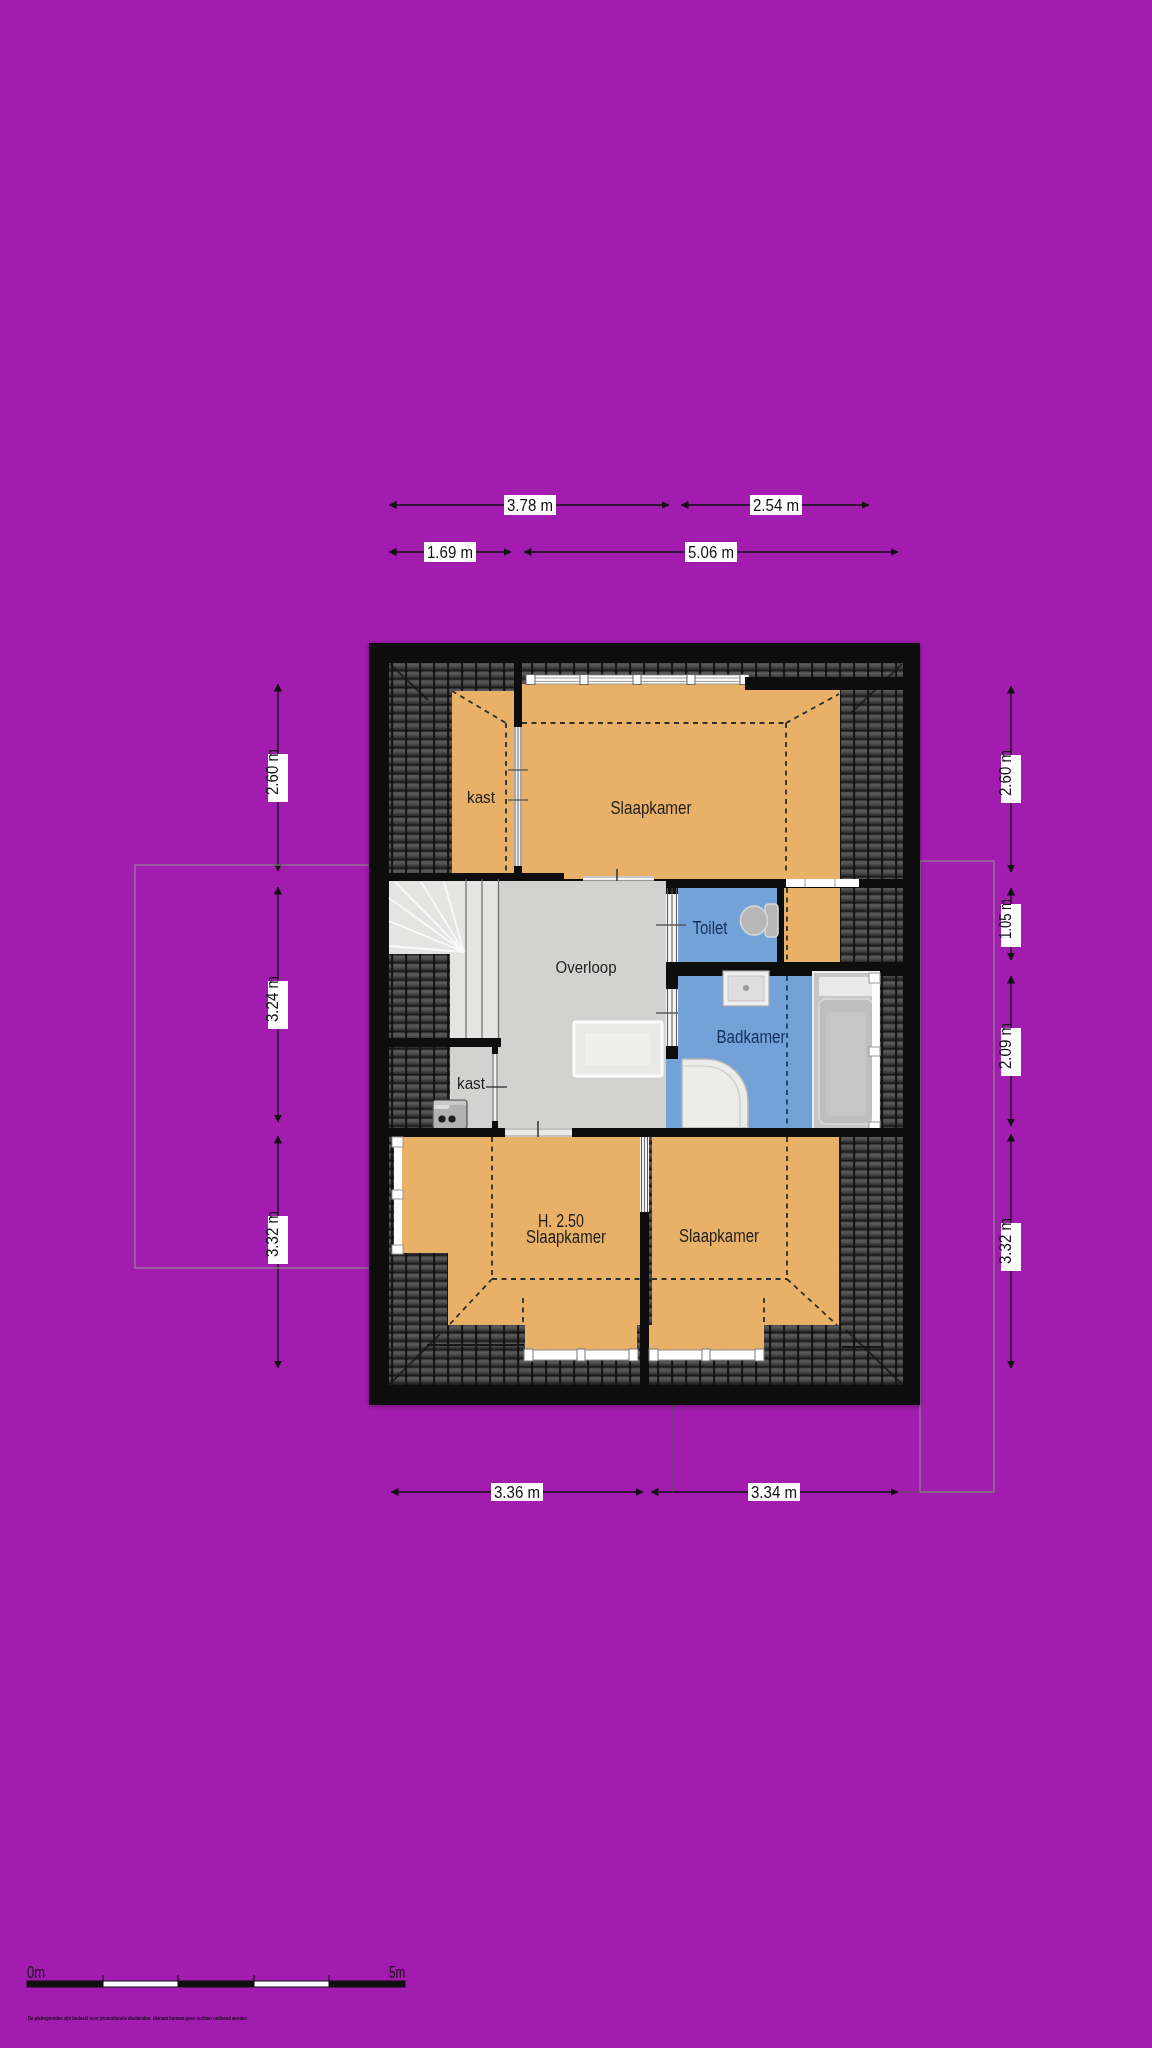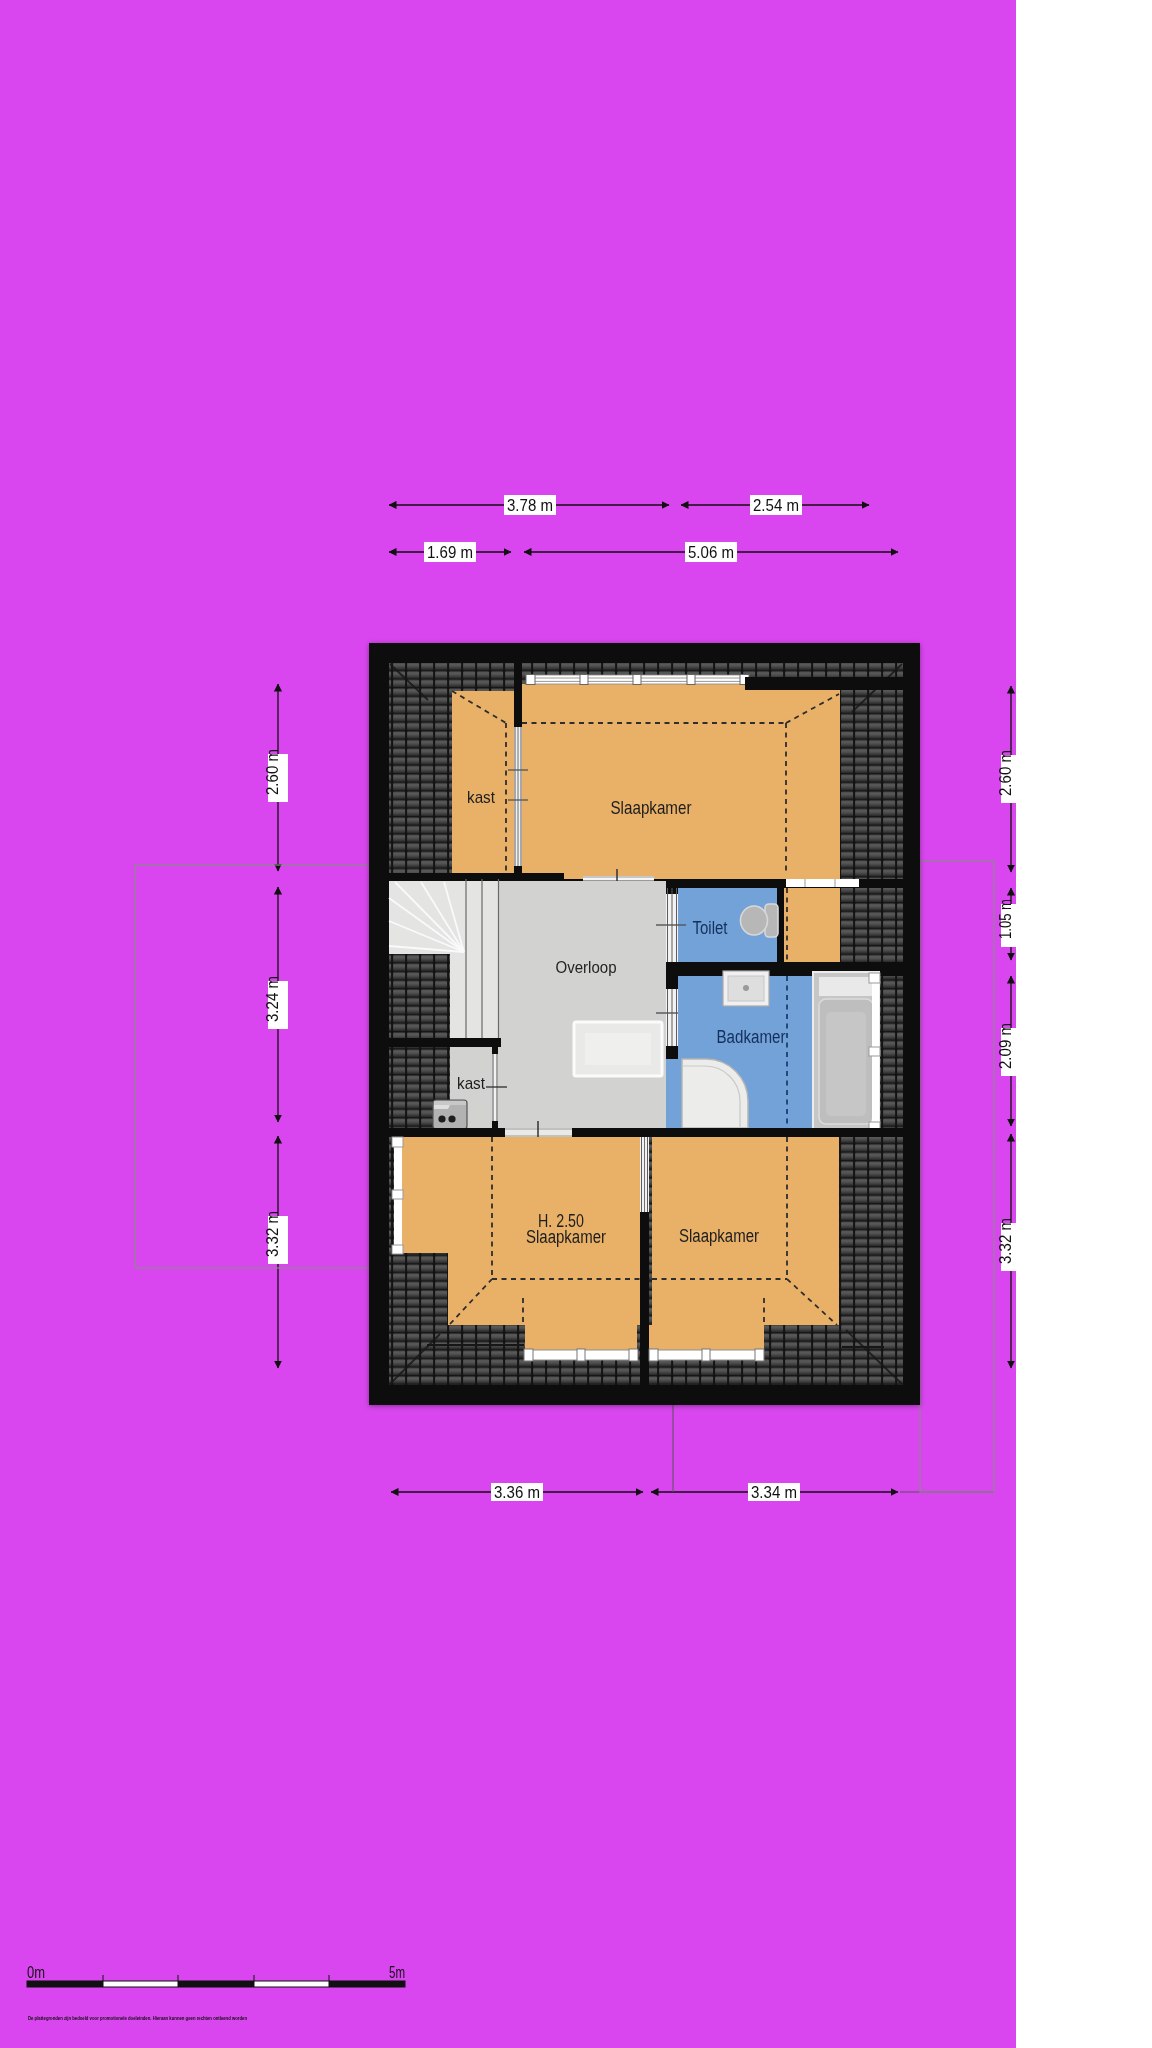--- a/index.html
+++ b/index.html
@@ -1,16 +1,16 @@
 <!DOCTYPE html>
 <html><head>
 <meta charset="utf-8">
 <style>
 html,body{margin:0;padding:0;background:#ffffff;}
-#page{position:relative;width:1016px;height:2048px;background:#d946ef;overflow:hidden;}
+#page{position:relative;width:1152px;height:2048px;background:#a21caf;overflow:hidden;}
 svg{display:block;}
 text{font-family:"Liberation Sans", sans-serif;}
 </style>
 </head>
 <body>
 <div id="page">
 <svg width="1152" height="2048" viewBox="0 0 1152 2048" xmlns="http://www.w3.org/2000/svg">
 <defs>
 <linearGradient id="tg" x1="0" y1="0" x2="0" y2="1">
   <stop offset="0" stop-color="#4f4f4f"></stop>

